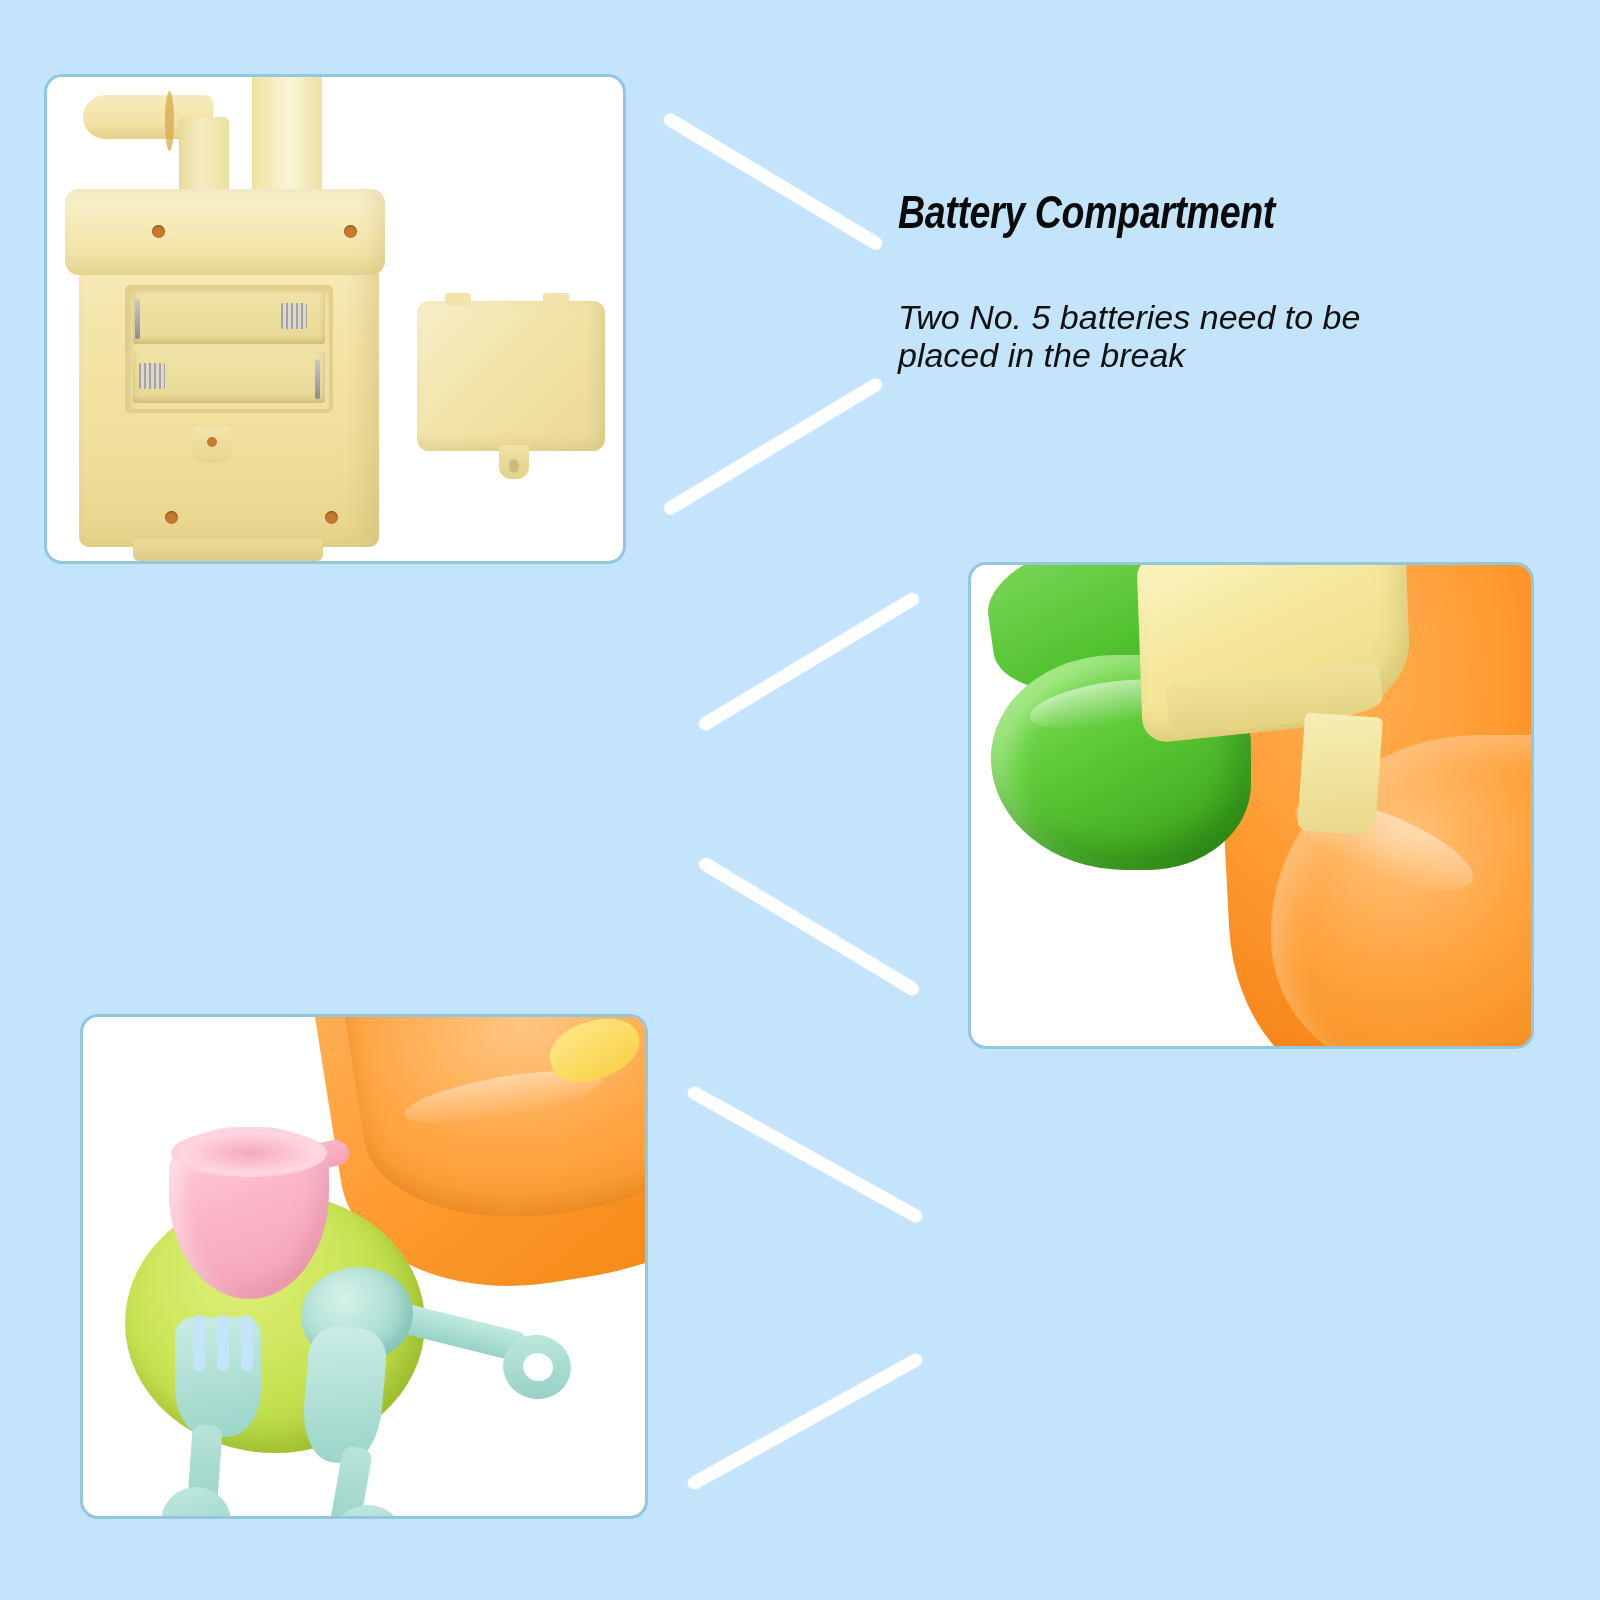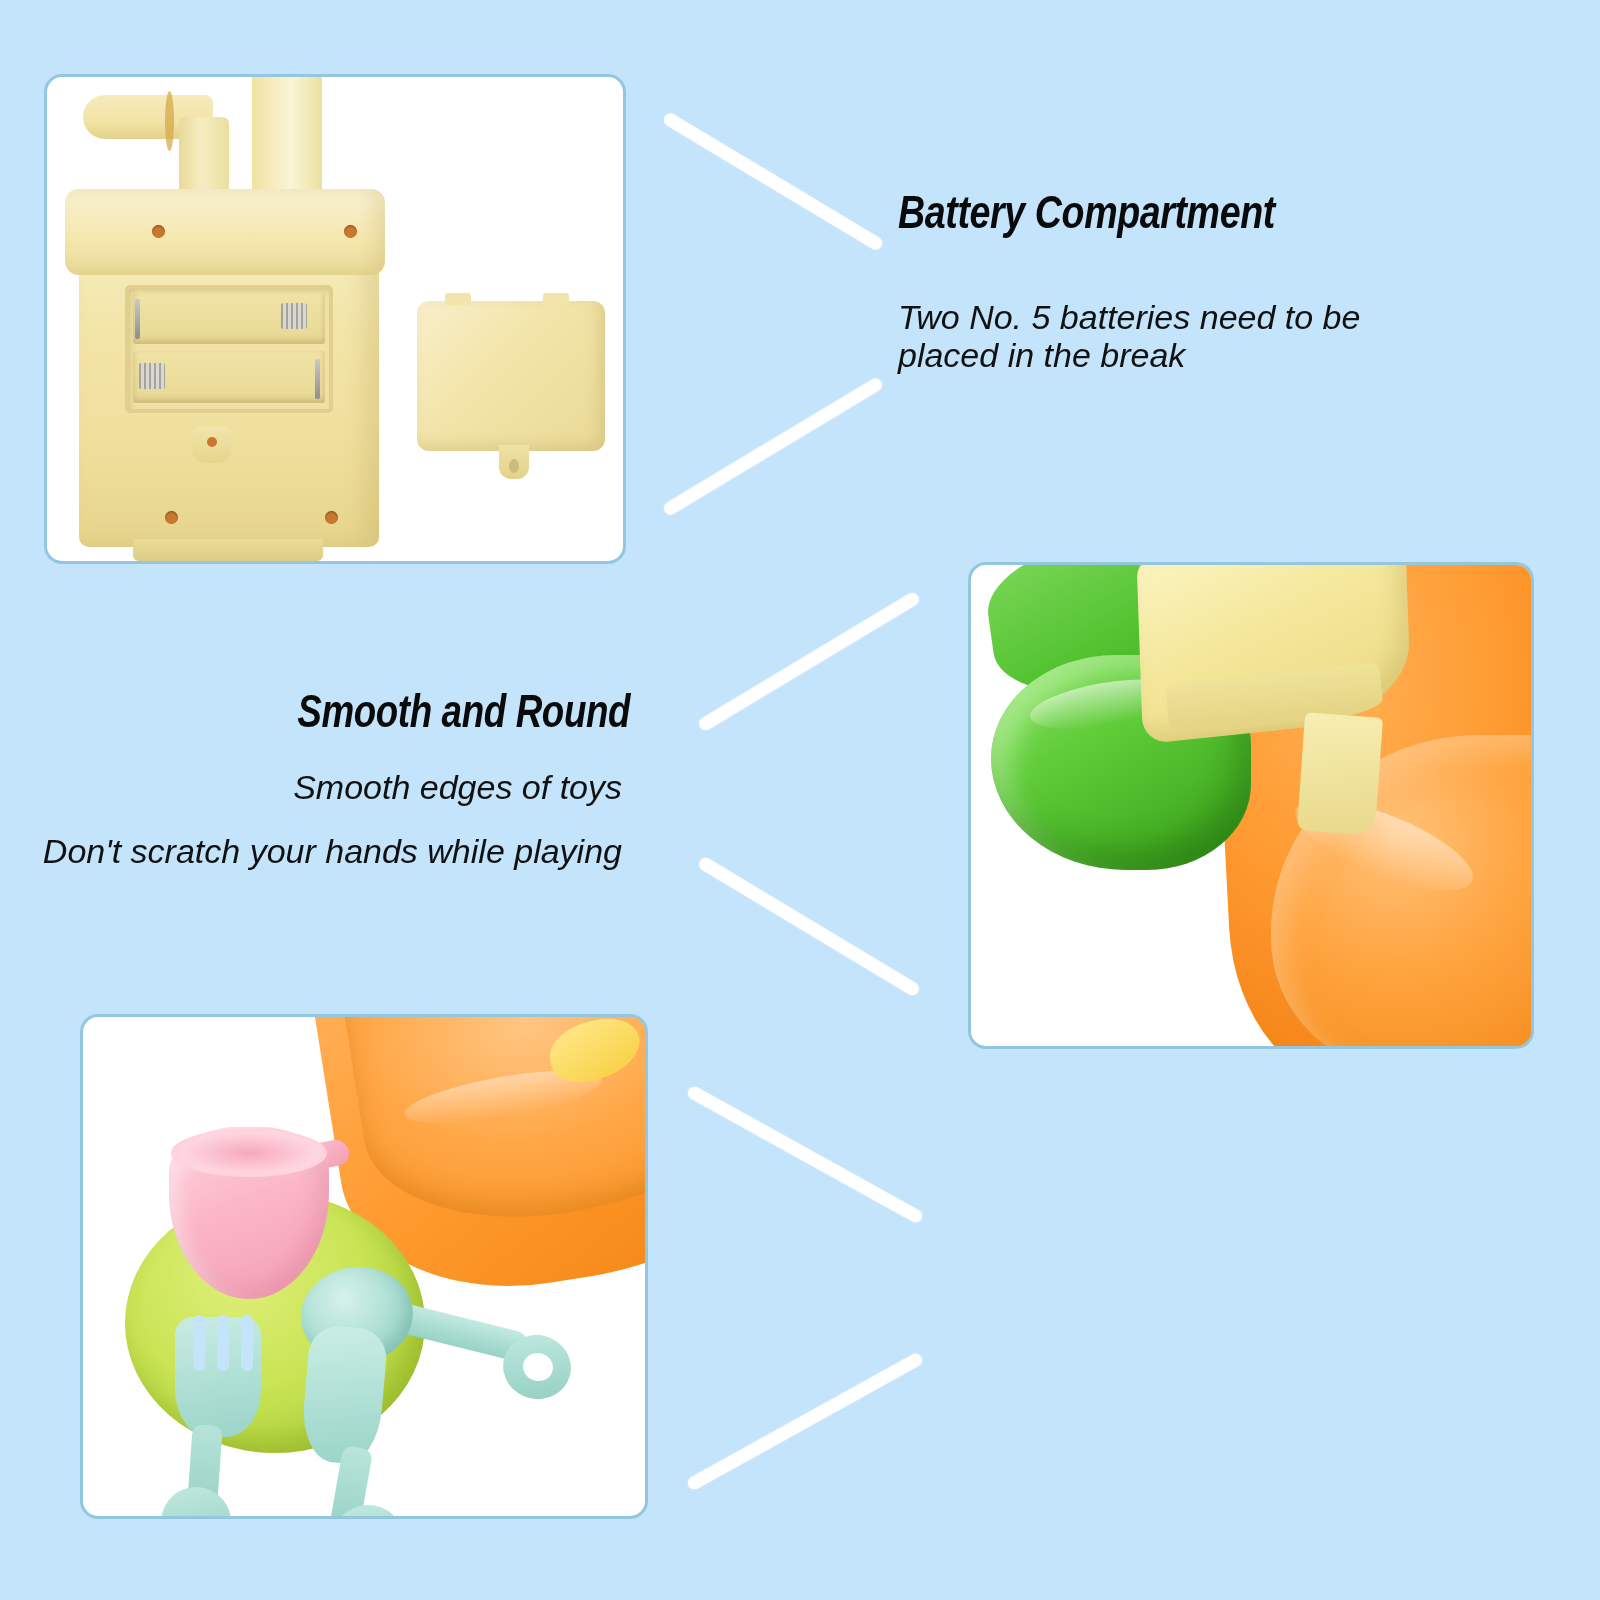--- a/index.html
+++ b/index.html
@@ -477,27 +477,20 @@
       <div class="sr-yellow-edge"></div>
       <div class="sr-yellow-flap"></div>
     </div>
   </div>
 
   <div>
     <div class="chev-bar" style="left:682px; top:655px; width:254px; transform:rotate(-31deg);"></div>
     <div class="chev-bar" style="left:682px; top:920px; width:254px; transform:rotate(31deg);"></div>
   </div>
 
-  <div class="text-block" id="text-smooth">
-    <div style="text-align:right;">
-      <h2 class="feature-title right-origin">Smooth and Round</h2>
-    </div>
-    <p class="feature-line l1">Smooth edges of toys</p>
-    <p class="feature-line l2">Don't scratch your hands while playing</p>
-  </div>
 
   <div class="photo-panel" id="panel-abs">
     <div class="photo-inner">
       <div class="abs-orange-basin"></div>
       <div class="abs-orange-rim"></div>
       <div class="abs-orange-gloss"></div>
       <div class="abs-yellow-blob"></div>
 
       <div class="abs-plate"></div>
 

